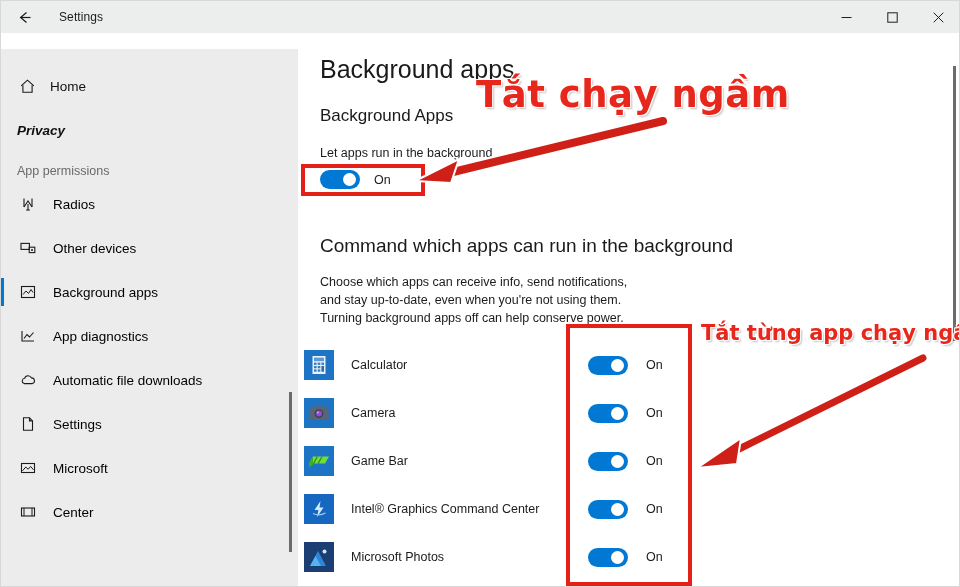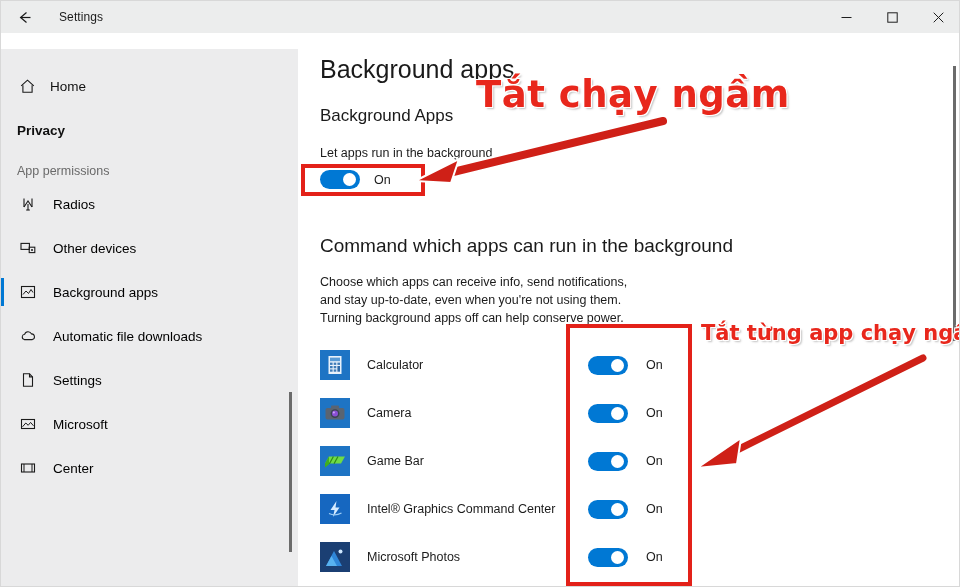--- a/index.html
+++ b/index.html
@@ -80,21 +80,21 @@
   .search-box input {
     flex: 1; border: none; outline: none; background: transparent;
     font-family: "Liberation Sans", sans-serif;
     font-size: 13px; color: #1b1b1b;
   }
   .search-box input::placeholder { color: #555; }
   .search-ico { color: #3a3a3a; display: flex; align-items: center; }
 
   .privacy-title {
     margin: 20px 0 0 16px;
-    font-size: 13.5px; font-weight: bold; color: #101010;
+    font-size: 13.5px; font-weight: bold; color: #101010; font-style: italic;
   }
   .group-head {
     margin: 26px 0 4px 16px;
     font-size: 12.5px; color: #6a6a6a;
   }
   .nav-list { margin-top: 2px; }
   .nav-item {
     position: relative;
     display: flex; align-items: center;
     height: 44px;
@@ -164,21 +164,21 @@
     margin: 16px 0 0 22px;
     width: 330px;
     font-size: 12.5px; line-height: 18px; color: #1b1b1b;
   }
 
   .app-list { margin-top: 14px; }
   .app-row {
     position: relative;
     display: flex; align-items: center;
     height: 48px;
-    padding-left: 22px;
+    padding-left: 6px;
   }
   .app-icon {
     width: 30px; height: 30px;
     flex: none;
     display: flex; align-items: center; justify-content: center;
   }
   .app-name {
     font-size: 12.5px; color: #1b1b1b; margin-left: 17px;
     white-space: nowrap;
   }
@@ -307,20 +307,29 @@
       <div class="nav-item selected">
         <span class="ico">
           <svg width="16" height="16" viewBox="0 0 16 16">
             <rect x="1.5" y="2.5" width="13" height="11" fill="none" stroke="#1b1b1b" stroke-width="1.1"></rect>
             <path d="M3 10.5 L6 7 L8.5 9.5 L11 5.5 L13 8.5" fill="none" stroke="#1b1b1b" stroke-width="1"></path>
           </svg>
         </span>
         <span class="lbl">Background apps</span>
       </div>
 
+      <div class="nav-item">
+        <span class="ico">
+          <svg width="16" height="16" viewBox="0 0 16 16">
+            <path d="M2 3 V13 H14" fill="none" stroke="#1b1b1b" stroke-width="1.1"></path>
+            <path d="M4 10.5 L7 6.5 L9.5 9 L13.5 4.5" fill="none" stroke="#1b1b1b" stroke-width="1.1"></path>
+          </svg>
+        </span>
+        <span class="lbl">App diagnostics</span>
+      </div>
 
       <div class="nav-item">
         <span class="ico">
           <svg width="17" height="17" viewBox="0 0 17 17">
             <path d="M4.3 11.6 A2.7 2.7 0 0 1 4.6 6.3 A3.6 3.6 0 0 1 11.4 5.9 A2.9 2.9 0 0 1 12.3 11.6 Z" fill="none" stroke="#1b1b1b" stroke-width="1.05"></path>
           </svg>
         </span>
         <span class="lbl">Automatic file downloads</span>
       </div>
 

